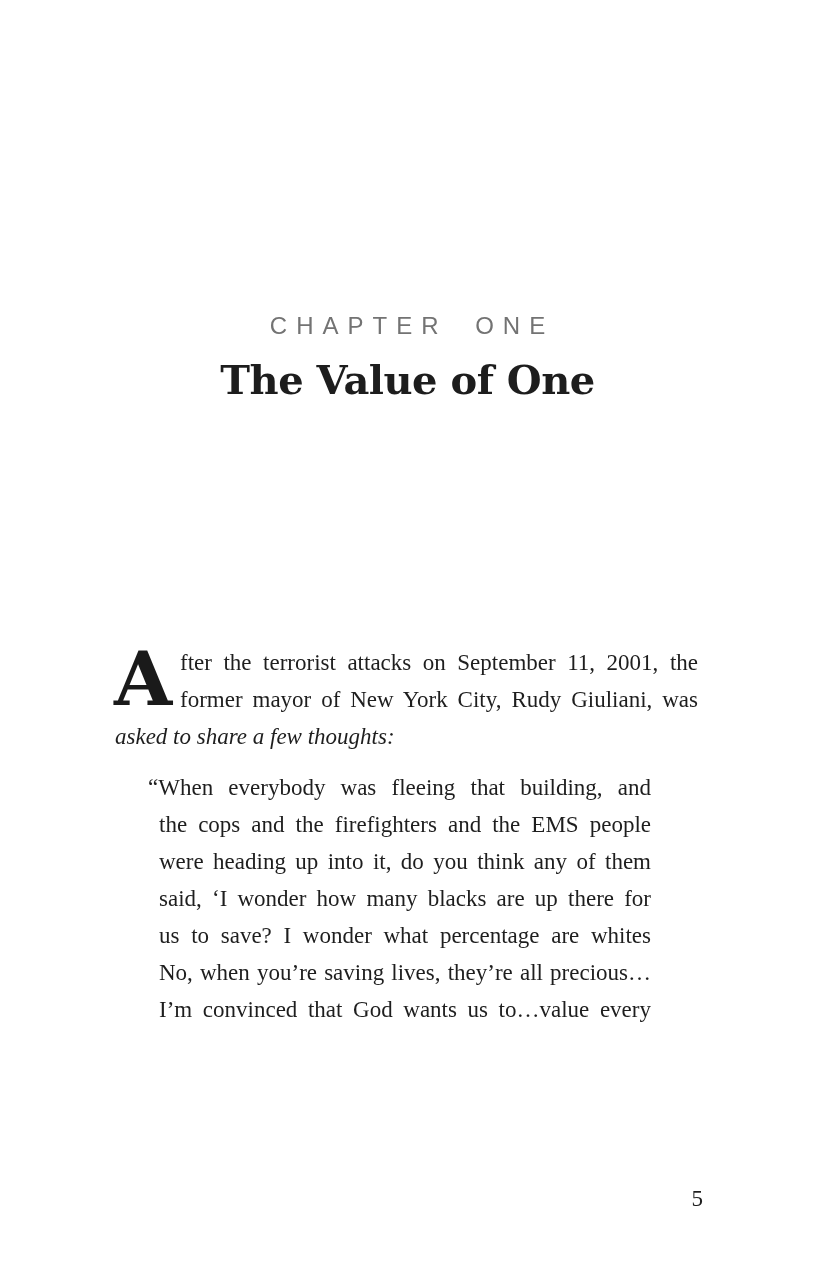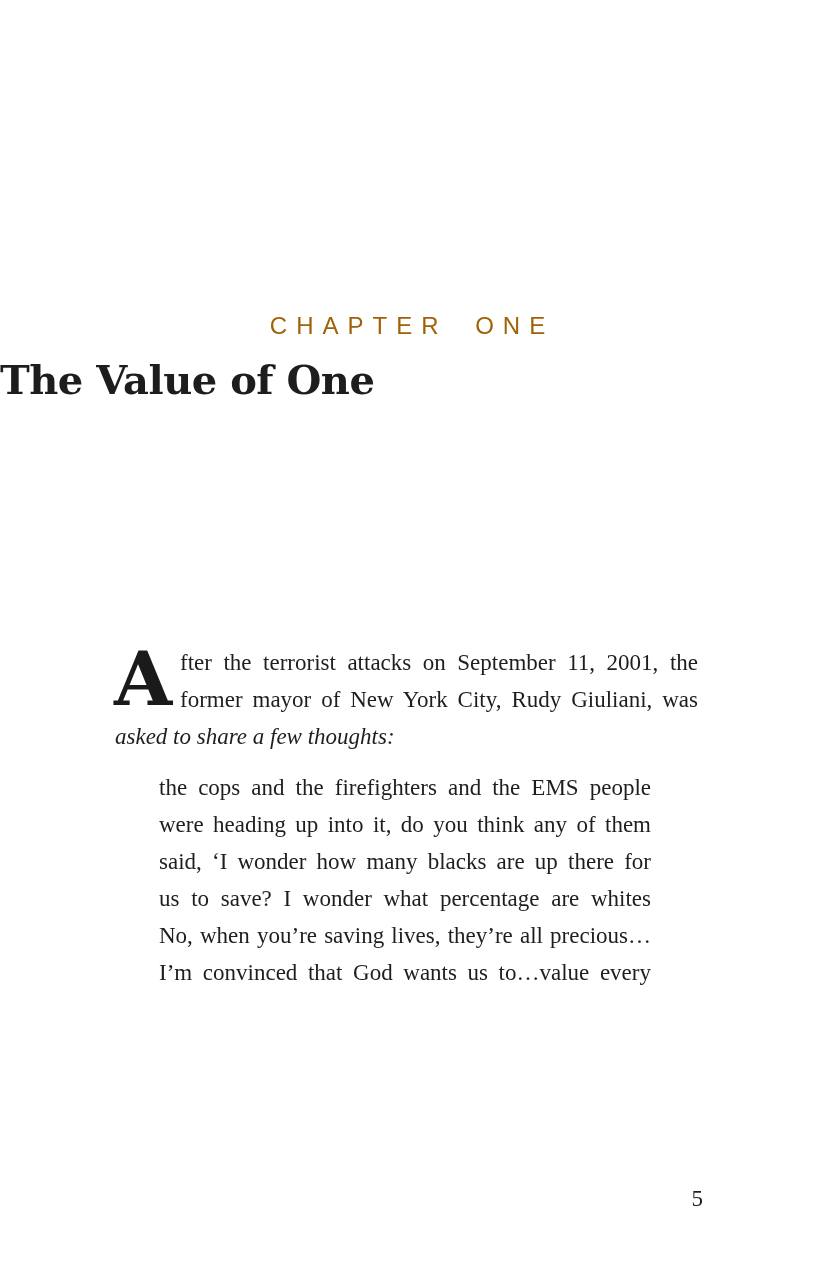--- a/index.html
+++ b/index.html
@@ -24,29 +24,30 @@
     width: 815px;
     text-align: center;
     font-family: "Liberation Sans", sans-serif;
     font-weight: 500;
     font-size: 24px;
     line-height: 24px;
     letter-spacing: 9px;
     word-spacing: 12px;
     padding-left: 9px; 
     box-sizing: border-box;
-    color: #a16207;
+    color: #737373;
   }
 
   
   .chapter-title {
     position: absolute;
     top: 358px;
     left: 0;
     width: 815px;
+    text-align: center;
     font-family: "DejaVu Serif", serif;
     font-weight: bold;
     font-size: 40px;
     line-height: 44px;
     letter-spacing: -0.5px;
     color: #1d1d1d;
   }
 
   
   .opening-para {
@@ -115,20 +116,21 @@
   <h1 class="chapter-title" style="margin:0;">The Value of One</h1>
 
   <div class="opening-para">
     <span class="drop-cap">A</span>
     <div class="t-line indent">fter the terrorist attacks on September 11, 2001, the</div>
     <div class="t-line indent">former mayor of New York City, Rudy Giuliani, was</div>
     <div class="t-line last">asked to share a few thoughts:</div>
   </div>
 
   <div class="block-quote">
+    <div class="t-line hang">“When everybody was fleeing that building, and</div>
     <div class="t-line">the cops and the firefighters and the EMS people</div>
     <div class="t-line">were heading up into it, do you think any of them</div>
     <div class="t-line">said, ‘I wonder how many blacks are up there for</div>
     <div class="t-line">us to save? I wonder what percentage are whites</div>
     <div class="t-line">No, when you’re saving lives, they’re all precious…</div>
     <div class="t-line">I’m convinced that God wants us to…value every</div>
   </div>
 
   <div class="page-number">5</div>
 

